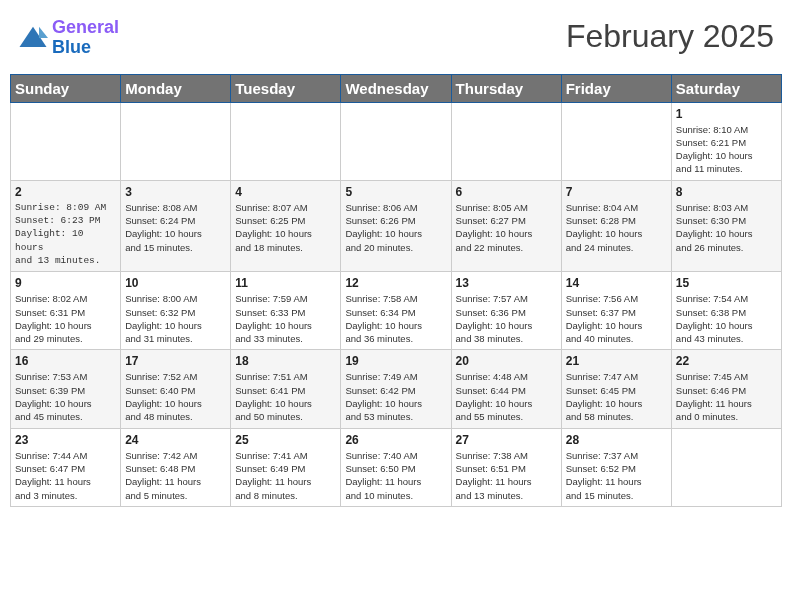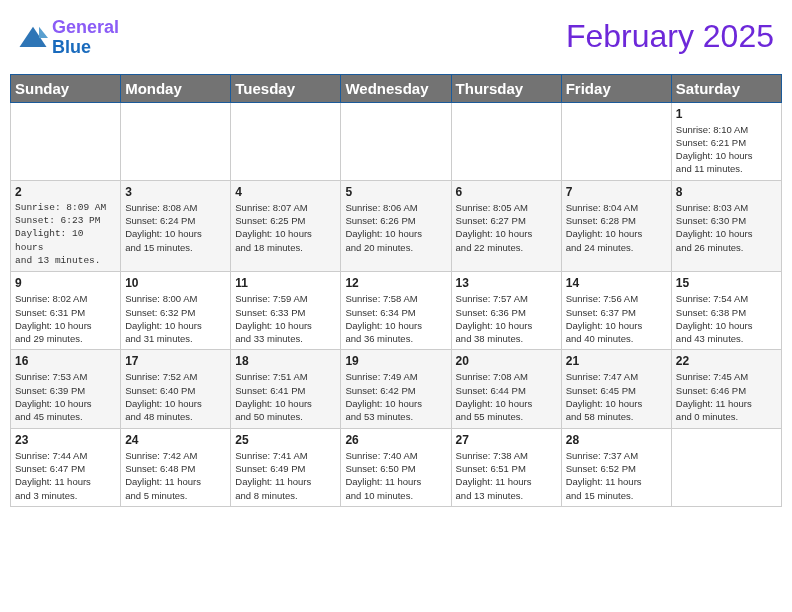--- a/index.html
+++ b/index.html
@@ -34,21 +34,21 @@
       width: 30px;
       height: 30px;
       margin-right: 4px;
     }
     .title-block {
       text-align: right;
       padding: 8px;
     }
     .month-year {
       font-size: 32px;
-      color: #6d28d9;
+      color: #404040;
       font-weight: normal;
     }
     .location {
       font-size: 14px;
       color: #555;
     }
     .calendar {
       width: 100%;
       border-collapse: collapse;
       border: 1px solid #ccc;
@@ -261,21 +261,21 @@
         </td>
         <td>
           <div class="day-number">19</div>
           <div class="day-info" style="white-space: pre-line;">Sunrise: 7:49 AM
 Sunset: 6:42 PM
 Daylight: 10 hours
 and 53 minutes.</div>
         </td>
         <td>
           <div class="day-number">20</div>
-          <div class="day-info" style="white-space: pre-line;">Sunrise: 7:08 AM
+          <div class="day-info" style="white-space: pre-line;">Sunrise: 4:48 AM
 Sunset: 6:44 PM
 Daylight: 10 hours
 and 55 minutes.</div>
         </td>
         <td>
           <div class="day-number">21</div>
           <div class="day-info" style="white-space: pre-line;">Sunrise: 7:47 AM
 Sunset: 6:45 PM
 Daylight: 10 hours
 and 58 minutes.</div>

